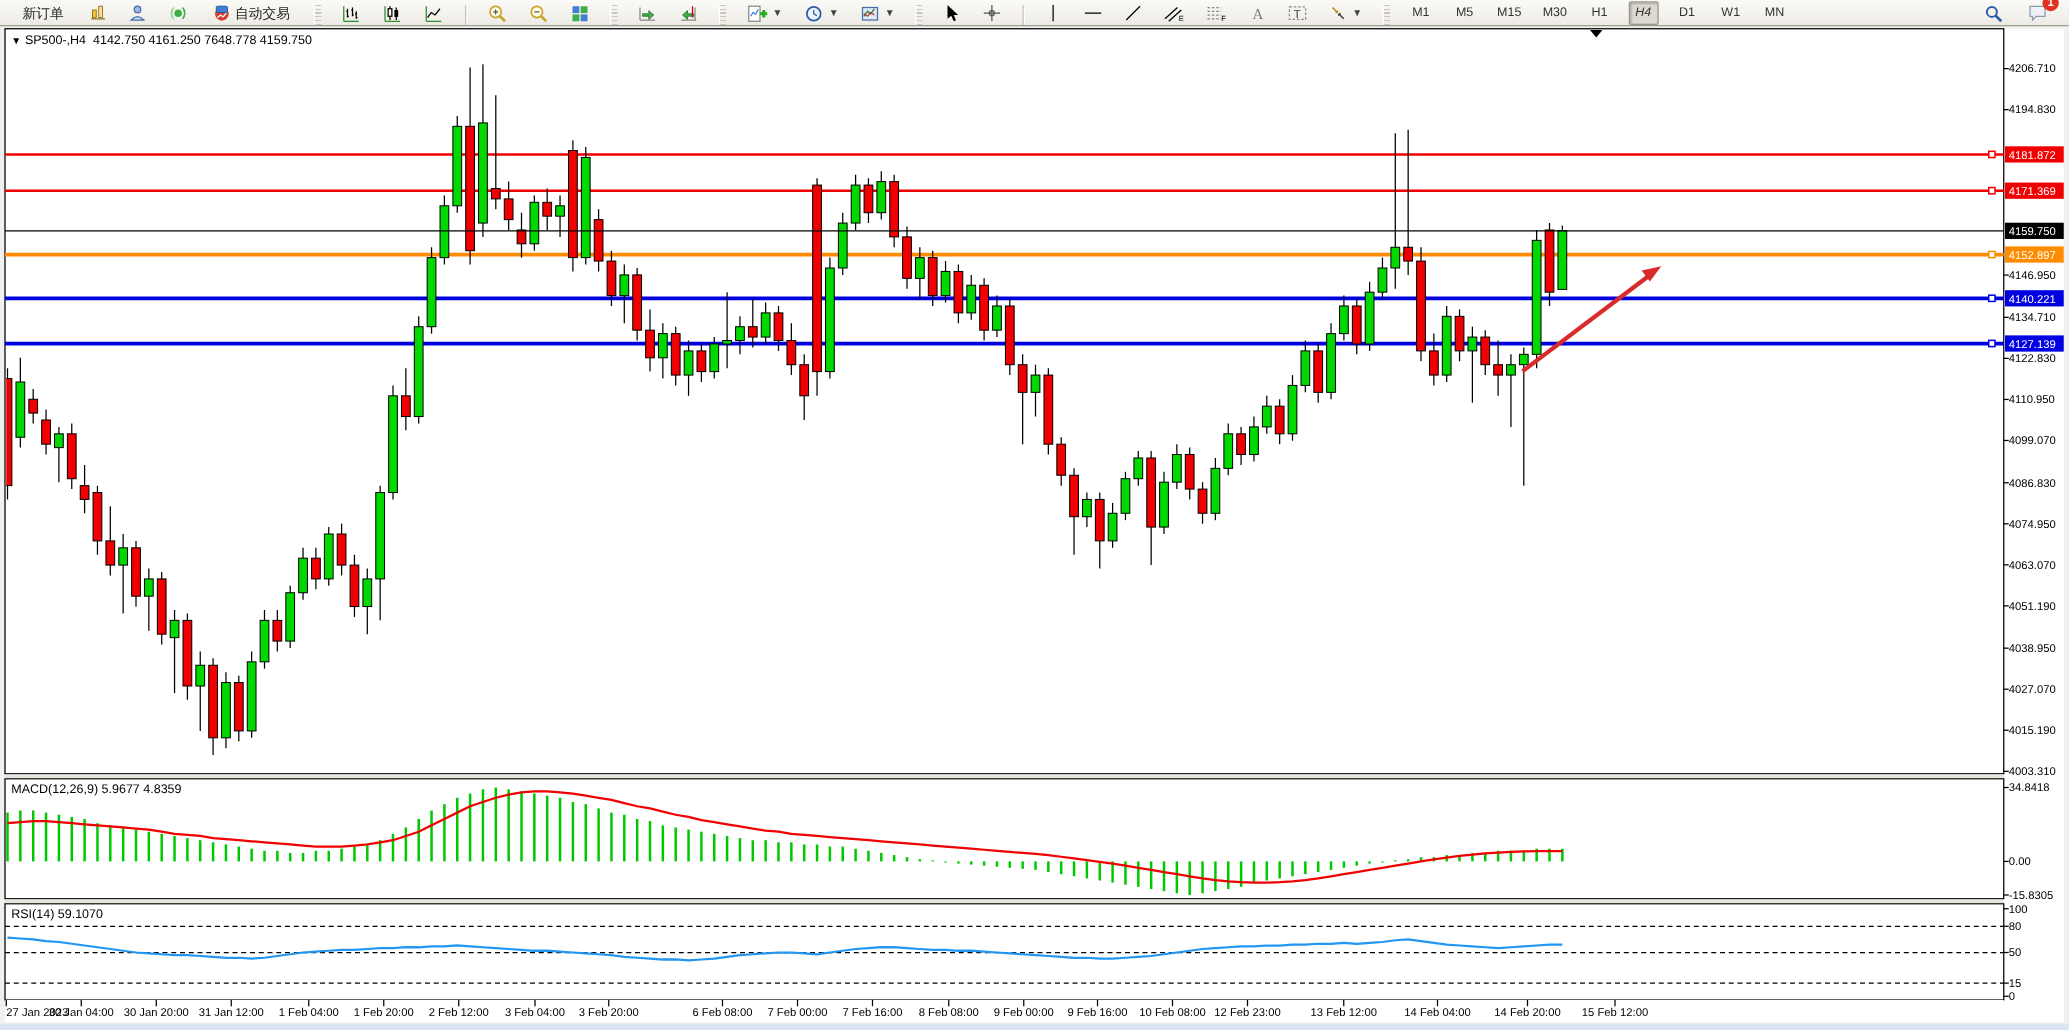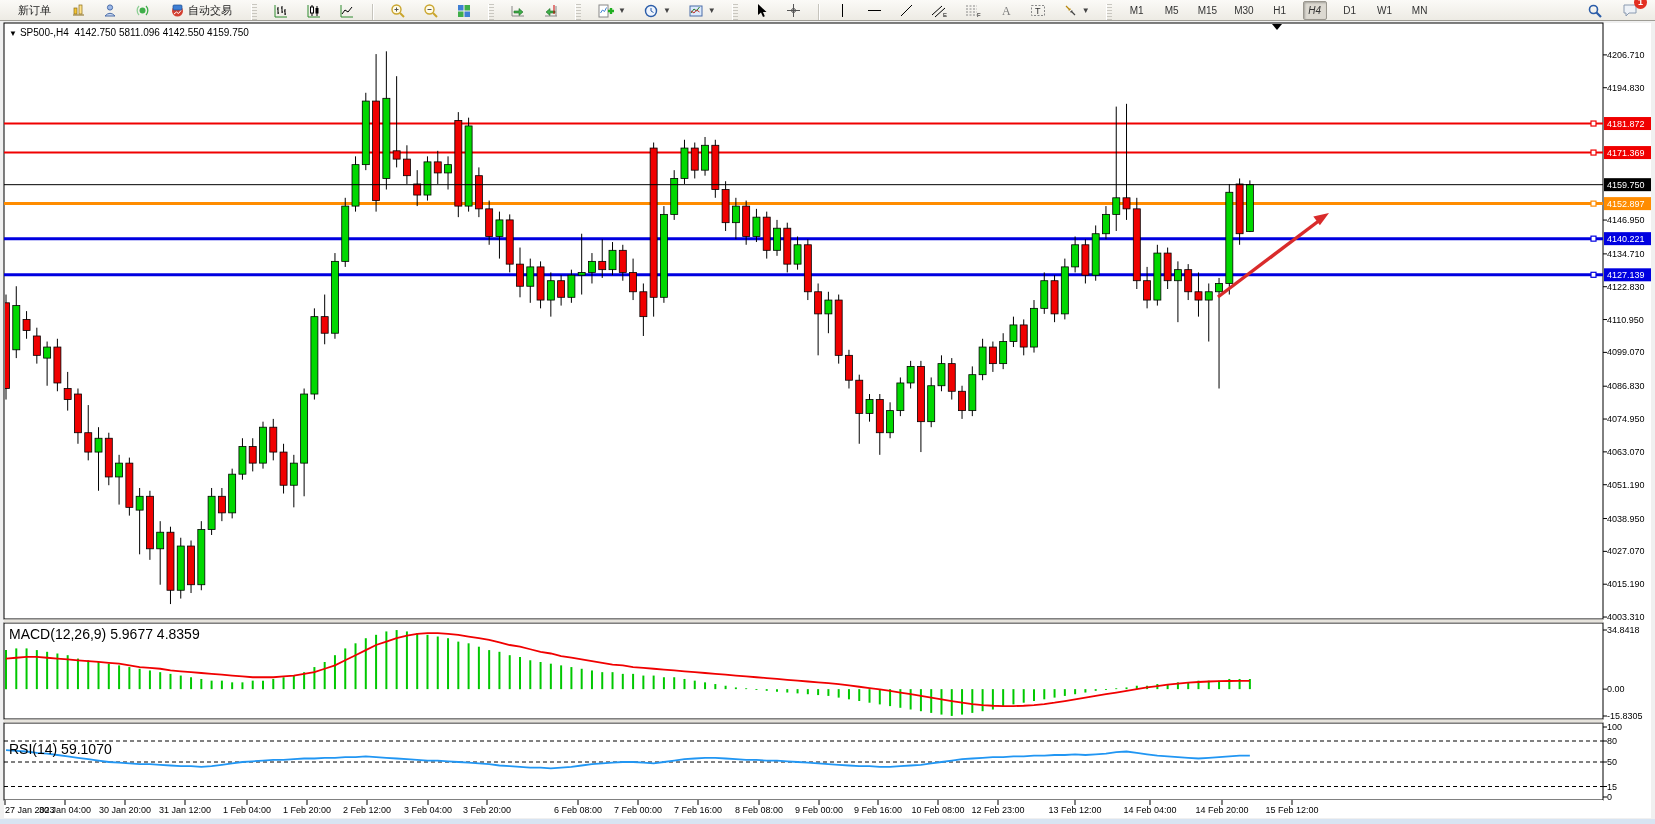--- a/index.html
+++ b/index.html
@@ -22,21 +22,21 @@
   .tf.active{background:#dcd9d1;border:1px solid #9a978f;box-shadow:inset 1px 1px 2px rgba(0,0,0,.25);font-style:italic;}
   .spacer{flex:1;}
   .dd{font-size:8px;color:#444;margin-left:1px;}
   .badge{position:absolute;top:-4px;right:-5px;background:#e33022;color:#fff;border-radius:8px;
     font-size:9px;min-width:13px;height:13px;line-height:13px;text-align:center;font-weight:bold;}
   .chatwrap{position:relative;}
   
   svg.chart{position:absolute;top:0;left:0;z-index:1;}
   .plabel{position:absolute;z-index:5;font-size:10px;color:#000;white-space:pre;}
   .plabel .tri{font-size:8px;margin-right:3px;}
-  .sub{font-size:14px;}
+  .sub{font-size:10px;}
 </style>
 </head>
 <body>
 
 <div class="root">
 
   <div class="toolbar">
     <button class="tb text">
       <span>新订单</span>
     </button>
@@ -757,17 +757,17 @@
         <line x1="1150" y1="800" x2="1150" y2="805" stroke="#000"></line>
         <text x="1150" y="813" font-size="9" fill="#000" font-family="Liberation Sans, sans-serif" text-anchor="middle">14 Feb 04:00</text>
         <line x1="1222" y1="800" x2="1222" y2="805" stroke="#000"></line>
         <text x="1222" y="813" font-size="9" fill="#000" font-family="Liberation Sans, sans-serif" text-anchor="middle">14 Feb 20:00</text>
         <line x1="1292" y1="800" x2="1292" y2="805" stroke="#000"></line>
         <text x="1292" y="813" font-size="9" fill="#000" font-family="Liberation Sans, sans-serif" text-anchor="middle">15 Feb 12:00</text>
       </g>
       <rect x="0" y="819" width="1655" height="5" fill="#d8e4f2"></rect>
     </svg>
 
-  <div class="plabel" style="left:9px;top:27px;"><span class="tri">▼</span><span>SP500-,H4  4142.750 5811.096 4142.550 4159.750</span></div>
+  <div class="plabel" style="left:9px;top:27px;"><span class="tri">▼</span><span>SP500-,H4  4142.750 4161.250 7648.778 4159.750</span></div>
   <div class="plabel sub" style="left:9px;top:626px;">MACD(12,26,9) 5.9677 4.8359</div>
-  <div class="plabel sub" style="left:9px;top:741px;">RSI(14) 59.1070</div>
+  <div class="plabel sub" style="left:9px;top:726px;">RSI(14) 59.1070</div>
 
 </div>
 
 </body></html>

